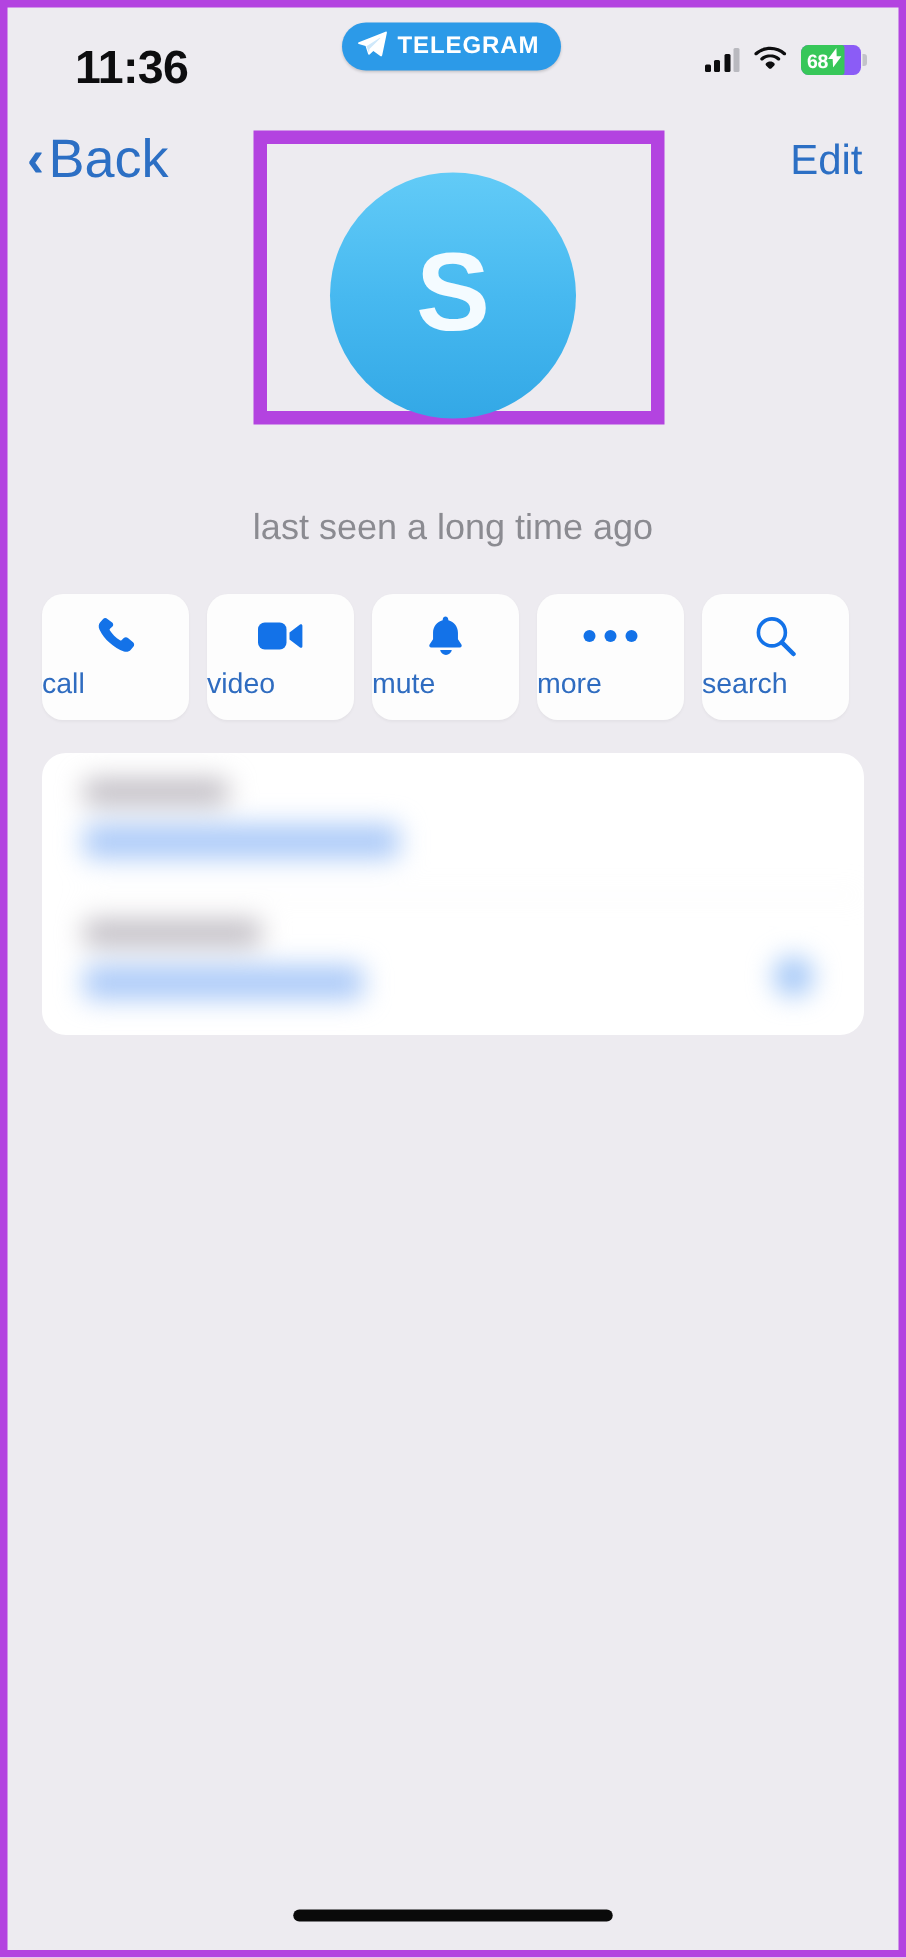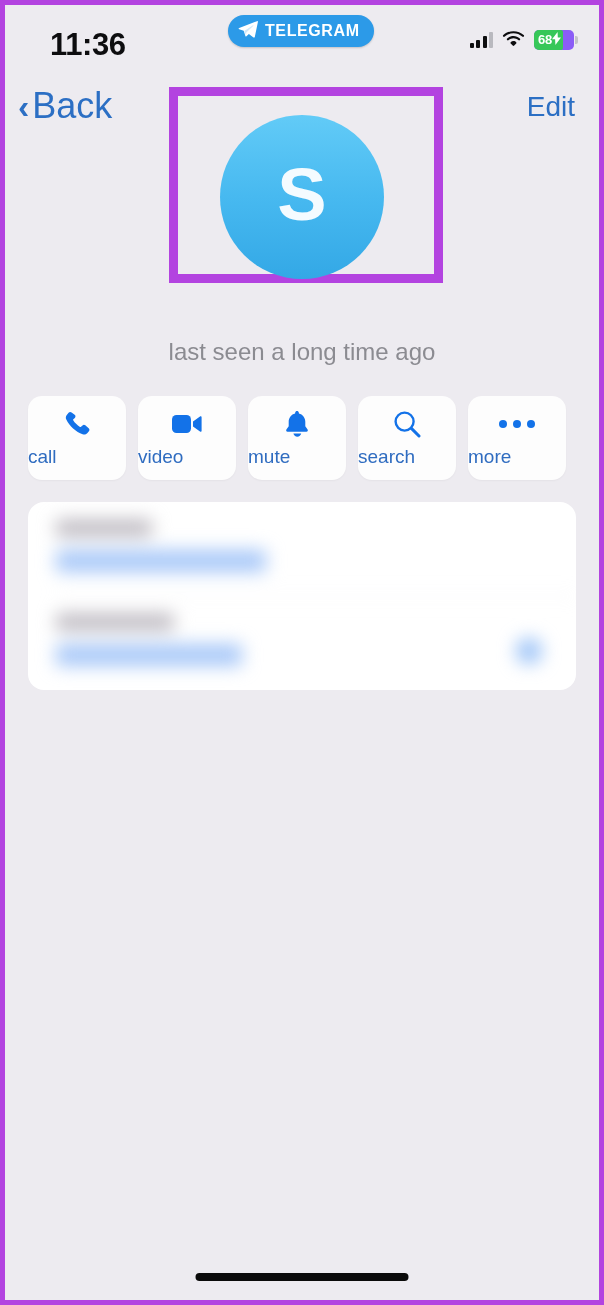--- a/index.html
+++ b/index.html
@@ -254,37 +254,37 @@
         <svg width="26" height="28" viewBox="0 0 26 28">
           <path d="M13 1c-.9 0-1.7.7-1.8 1.6l-.1.9C7.3 4.4 4.7 7.8 4.7 11.8v4.4L2.4 19.6c-.6.9 0 2.1 1.1 2.1h19c1.1 0 1.7-1.2 1.1-2.1l-2.3-3.4v-4.4c0-4-2.6-7.4-6.4-8.3l-.1-.9C14.7 1.7 13.9 1 13 1Z" fill="#1372e8"></path>
           <path d="M9.4 23.4c.4 1.9 2 3.3 3.9 3.3s3.5-1.4 3.9-3.3H9.4Z" fill="#1372e8"></path>
         </svg>
       </span>
       <span class="alabel">mute</span>
     </div>
 
     <div class="action-button">
       <span class="ico">
-        <svg width="28" height="28" viewBox="0 0 28 28">
-          <circle cx="11.6" cy="11.6" r="9" fill="none" stroke="#1372e8" stroke-width="2.4"></circle>
-          <path d="M18.4 18.4 26 26" stroke="#1372e8" stroke-width="3" stroke-linecap="round"></path>
-        </svg>
-      </span>
-      <span class="alabel">search</span>
-    </div>
-
-    <div class="action-button">
-      <span class="ico">
         <span class="dots-icon">
             <b></b>
             <b></b>
             <b></b>
           </span>
       </span>
       <span class="alabel">more</span>
+    </div>
+
+    <div class="action-button">
+      <span class="ico">
+        <svg width="28" height="28" viewBox="0 0 28 28">
+          <circle cx="11.6" cy="11.6" r="9" fill="none" stroke="#1372e8" stroke-width="2.4"></circle>
+          <path d="M18.4 18.4 26 26" stroke="#1372e8" stroke-width="3" stroke-linecap="round"></path>
+        </svg>
+      </span>
+      <span class="alabel">search</span>
     </div>
 
   </div>
 
   <div id="info-card">
     <div class="blur-layer">
       <div class="info-row">
         <span class="r-label" style="width:96px"></span>
         <span class="r-value" style="width:210px"></span>
       </div>

